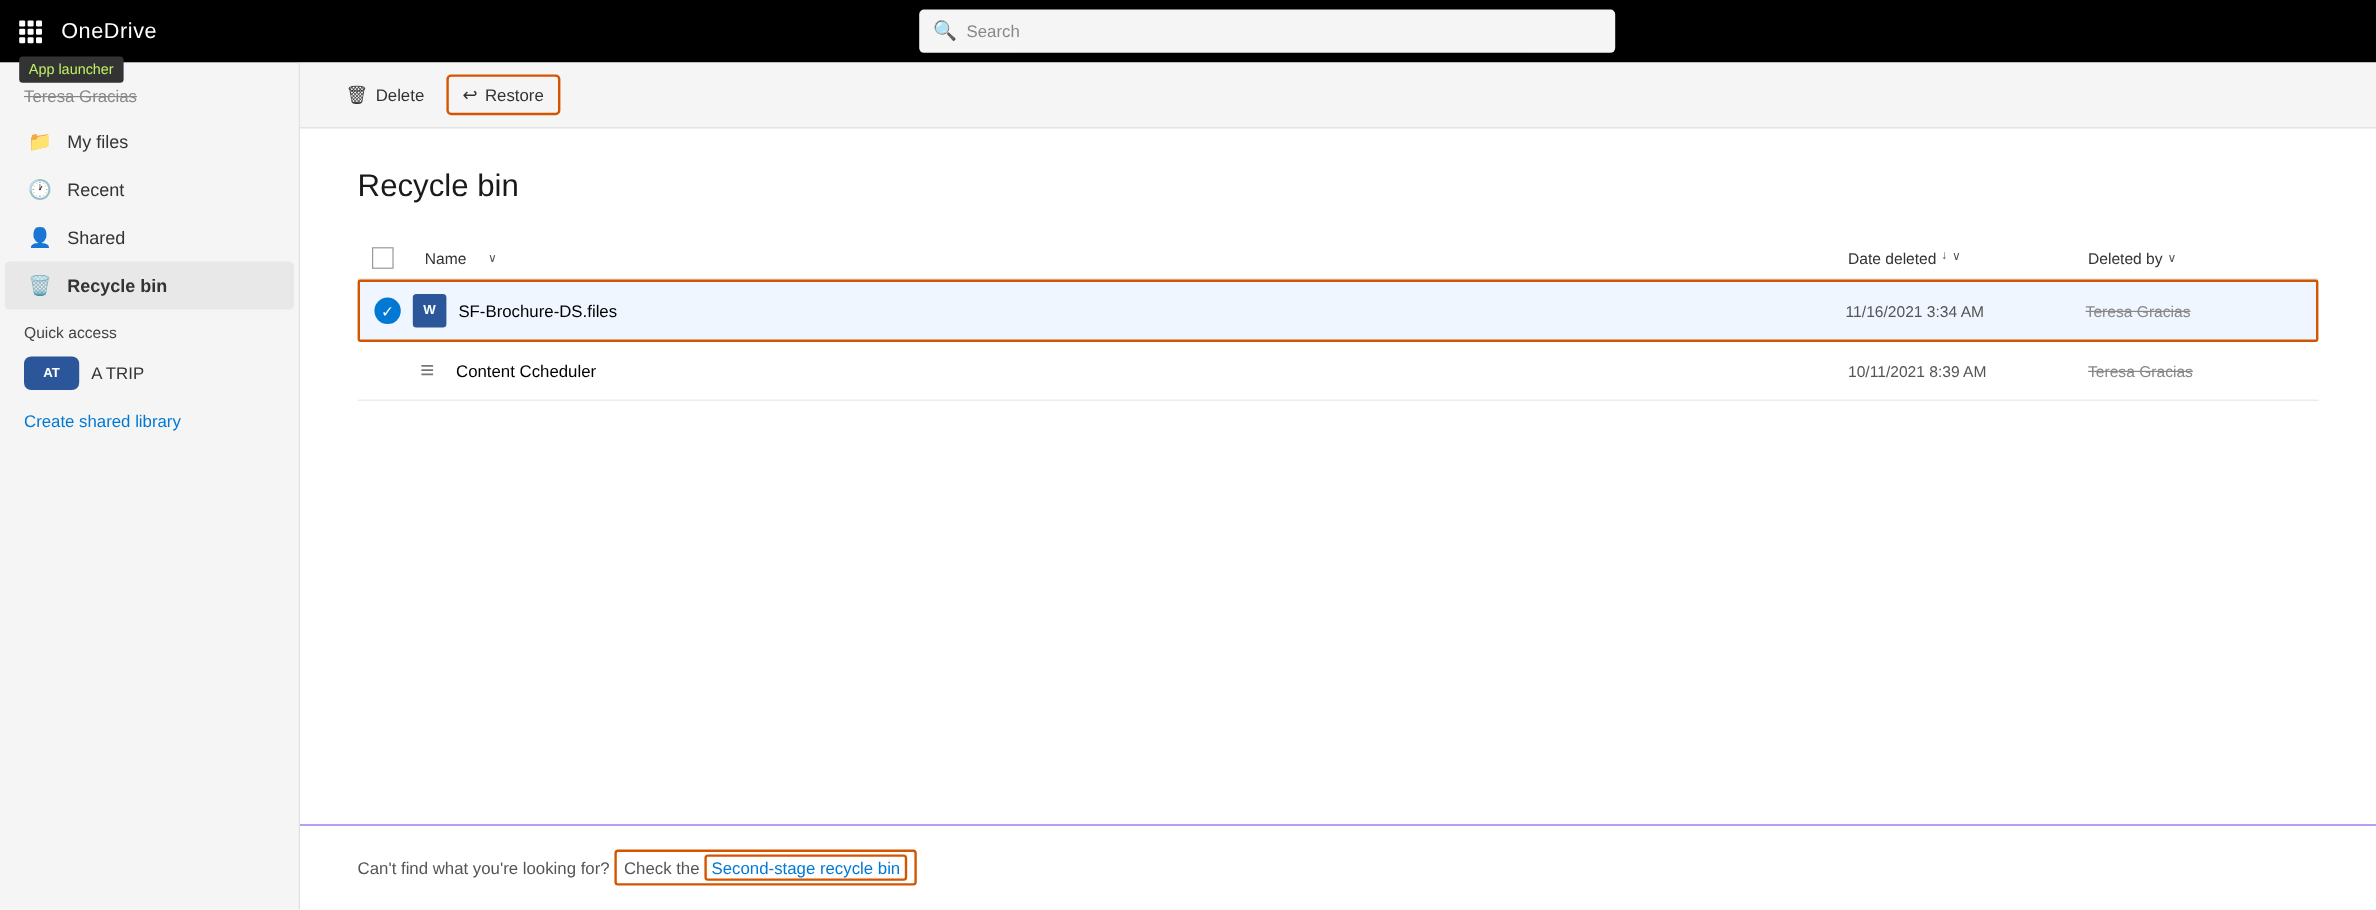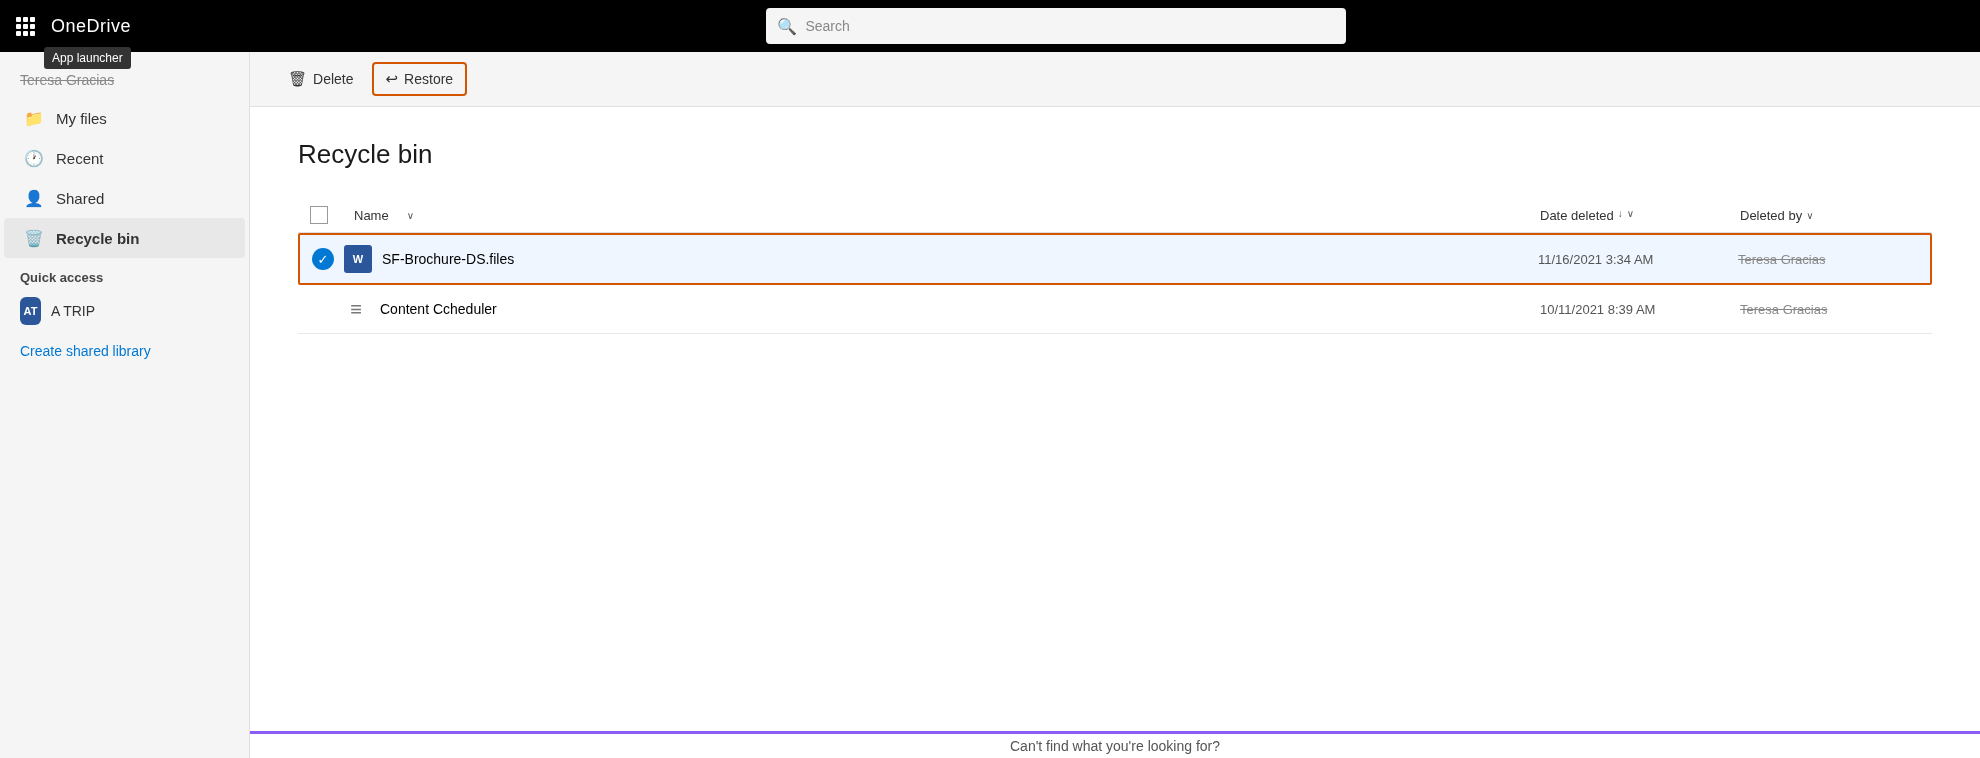--- a/index.html
+++ b/index.html
@@ -29,30 +29,29 @@
       gap: 2px;
     }
     .waffle-dot {
       width: 5px;
       height: 5px;
       background: #fff;
       border-radius: 1px;
     }
     .app-launcher-tooltip {
       background: #333;
-      color: #ffffff;
+      color: #bef264;
       font-size: 12px;
       padding: 4px 8px;
       border-radius: 3px;
       position: absolute;
       top: 30px;
       left: 0;
       white-space: nowrap;
       z-index: 10;
-      margin-left: 28px;
     }
     .onedrive-logo {
       color: #fff;
       font-size: 18px;
       font-weight: 400;
       letter-spacing: 0.5px;
     }
     .search-bar-wrapper {
       flex: 1;
       display: flex;
@@ -119,34 +118,34 @@
       display: flex;
       align-items: center;
       justify-content: center;
       font-size: 16px;
       color: #555;
       flex-shrink: 0;
     }
     .sidebar-section-header {
       padding: 12px 20px 4px;
       font-size: 13px;
-      font-weight: 700;
+      font-weight: 400;
       color: #444;
     }
     .sidebar-quick-item {
       display: flex;
       align-items: center;
       gap: 10px;
       padding: 8px 20px;
       cursor: pointer;
       font-size: 14px;
       color: #333;
     }
     .quick-icon {
-      width: 21px;
+      width: 46px;
       height: 28px;
       border-radius: 6px;
       display: flex;
       align-items: center;
       justify-content: center;
       font-size: 11px;
       font-weight: 700;
       color: #fff;
       flex-shrink: 0;
     }
@@ -278,26 +277,25 @@
       display: flex;
       align-items: center;
       justify-content: center;
       color: #777;
       font-size: 20px;
       flex-shrink: 0;
     }
 
     
     .bottom-note {
-      padding: 4px 48px;
+      padding: 20px 48px;
       font-size: 14px;
       color: #555;
-      border-top: 3px solid #8b5cf6;
-      flex-shrink: 0;
-      text-align: center;
+      border-top: 1px solid #8b5cf6;
+      flex-shrink: 0;
     }
     .second-stage-link {
       color: #0078d4;
       text-decoration: none;
       border: 2px solid #d45500;
       border-radius: 3px;
       padding: 1px 4px;
     }
     .can-find-text { color: #555; }
     .check-text { color: #555; }
@@ -419,16 +417,20 @@
           <span>Content Ccheduler</span>
         </div>
         <div class="file-row-date">10/11/2021 8:39 AM</div>
         <div class="file-row-deleted-by">Teresa Gracias</div>
       </div>
     </div>
 
     <div class="bottom-note">
       <span class="can-find-text">Can't find what you're looking for?</span>
       <span class="check-text"> </span>
+      <span class="check-highlight">
+        <span>Check the</span>
+        <a class="second-stage-link">Second-stage recycle bin</a>
+      </span>
     </div>
   </div>
 
 </div>
 
 </body></html>

